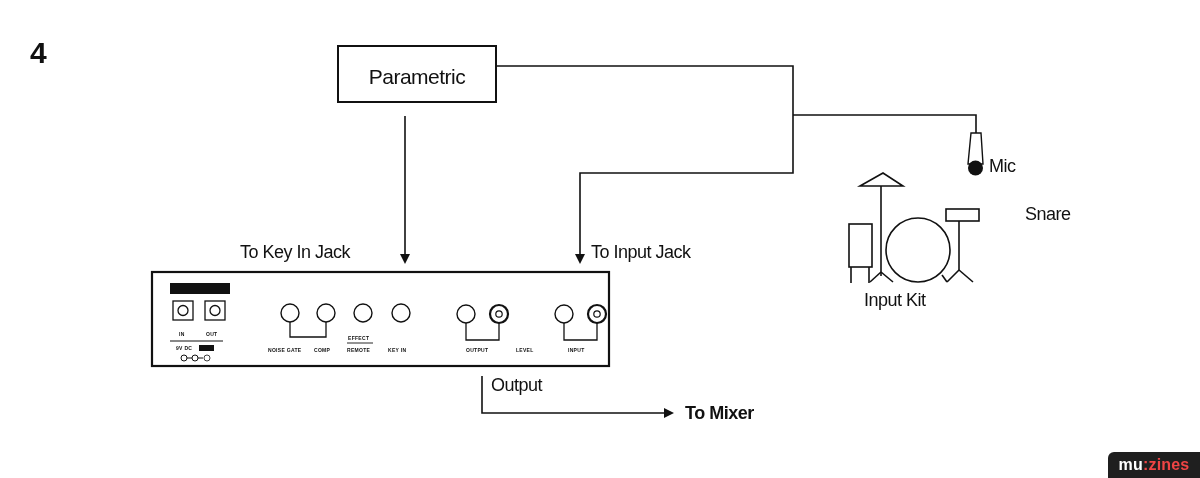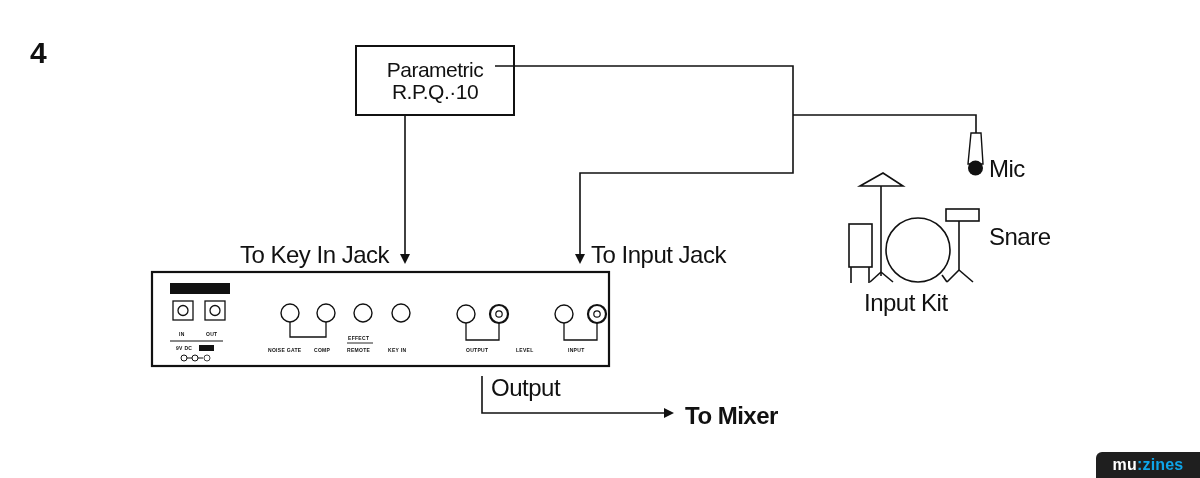--- a/index.html
+++ b/index.html
@@ -1,30 +1,30 @@
 <!DOCTYPE html>
 <html><head>
 <meta charset="utf-8">
 <style>
   html, body { margin:0; padding:0; background:#ffffff; }
   body { width:1200px; height:478px; position:relative; overflow:hidden;
          font-family:"Liberation Sans", sans-serif; color:#111; }
   .abs { position:absolute; }
   .fig-num { left:30px; top:38px; font-size:30px; font-weight:bold; line-height:1; }
-  .eq-box { left:337px; top:45px; width:158px; width:160px; height:71px; border:2px solid #111;
+  .eq-box { left:337px; top:45px; width:158px; width:160px; height:58px; border:2px solid #111;
             box-sizing:border-box; text-align:center; font-size:21px; line-height:22px;
-            padding-top:12px; letter-spacing:-0.5px;margin-left:18px; }
-  .lbl { font-size:24px; line-height:1; white-space:nowrap; letter-spacing:-0.5px; }
+            padding-top:19px; letter-spacing:-0.5px; }
+  .lbl { font-size:18px; line-height:1; white-space:nowrap; letter-spacing:-0.5px; }
   .tiny { font-size:5px; font-weight:bold; line-height:1; white-space:nowrap; letter-spacing:0.3px; }
   svg.wires { position:absolute; left:0; top:0; }
-  .badge { right:0; bottom:0; width:104px; height:26px; background:#1f1f1f;
+  .badge { right:0; bottom:0; width:92px; height:26px; background:#1f1f1f;
            border-top-left-radius:6px; display:flex; align-items:center; justify-content:center;
            font-size:16px; font-weight:bold; letter-spacing:0.2px; }
   .badge .mu { color:#ffffff; }
-  .badge .zn { color:#0ea5e9; }
+  .badge .zn { color:#ef4444; }
 </style>
 </head>
 <body>
 
 <div class="abs fig-num">4</div>
 
 <svg class="wires" width="1200" height="478" viewBox="0 0 1200 478">
   <defs>
     <marker id="arrow" markerWidth="10" markerHeight="10" refX="8" refY="5" orient="auto" markerUnits="userSpaceOnUse">
       <path d="M0,0 L10,5 L0,10 Z" fill="#111"></path>
@@ -91,27 +91,26 @@
     <rect x="946" y="209" width="33" height="12"></rect>
     <line x1="959" y1="221" x2="959" y2="270"></line>
     <line x1="947" y1="282" x2="959" y2="270"></line>
     <line x1="959" y1="270" x2="973" y2="282"></line>
     <line x1="942" y1="275" x2="947" y2="282"></line>
   </g>
 </svg>
 
 <div class="abs eq-box">
   <div>Parametric</div>
-  <div>R.P.Q.·10</div>
 </div>
 
 <div class="abs lbl" style="left:240px; top:243px;">To Key In Jack</div>
 <div class="abs lbl" style="left:591px; top:243px;text-align:center;">To Input  Jack</div>
 <div class="abs lbl" style="left:989px; top:157px;">Mic</div>
-<div class="abs lbl" style="left:989px; top:205px;margin-top:20px;">Snare</div>
+<div class="abs lbl" style="left:1025px; top:205px;">Snare</div>
 <div class="abs lbl" style="left:864px; top:291px;">Input Kit</div>
 <div class="abs lbl" style="left:491px; top:376px;">Output</div>
 <div class="abs lbl" style="left:685px; top:404px;font-weight:bold;">To Mixer</div>
 
 <div class="abs tiny" style="left:179px; top:332px;">IN</div>
 <div class="abs tiny" style="left:206px; top:332px;">OUT</div>
 <div class="abs tiny" style="left:176px; top:346px;">9V DC</div>
 <div class="abs tiny" style="left:268px; top:348px;">NOISE GATE</div>
 <div class="abs tiny" style="left:314px; top:348px;">COMP</div>
 <div class="abs tiny" style="left:348px; top:336px;">EFFECT</div>

